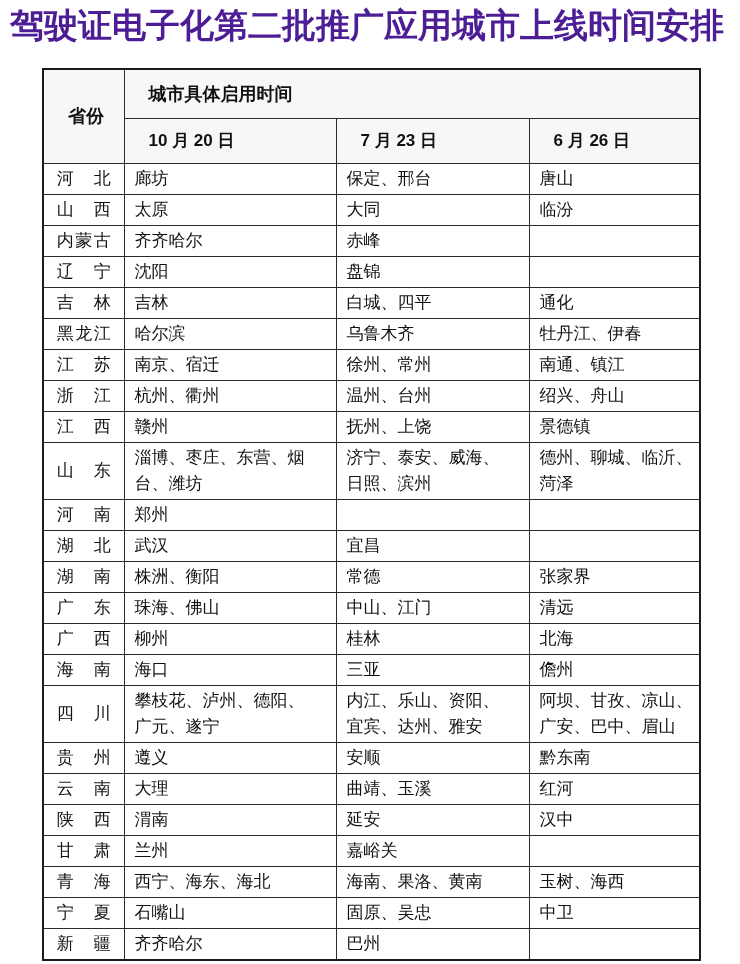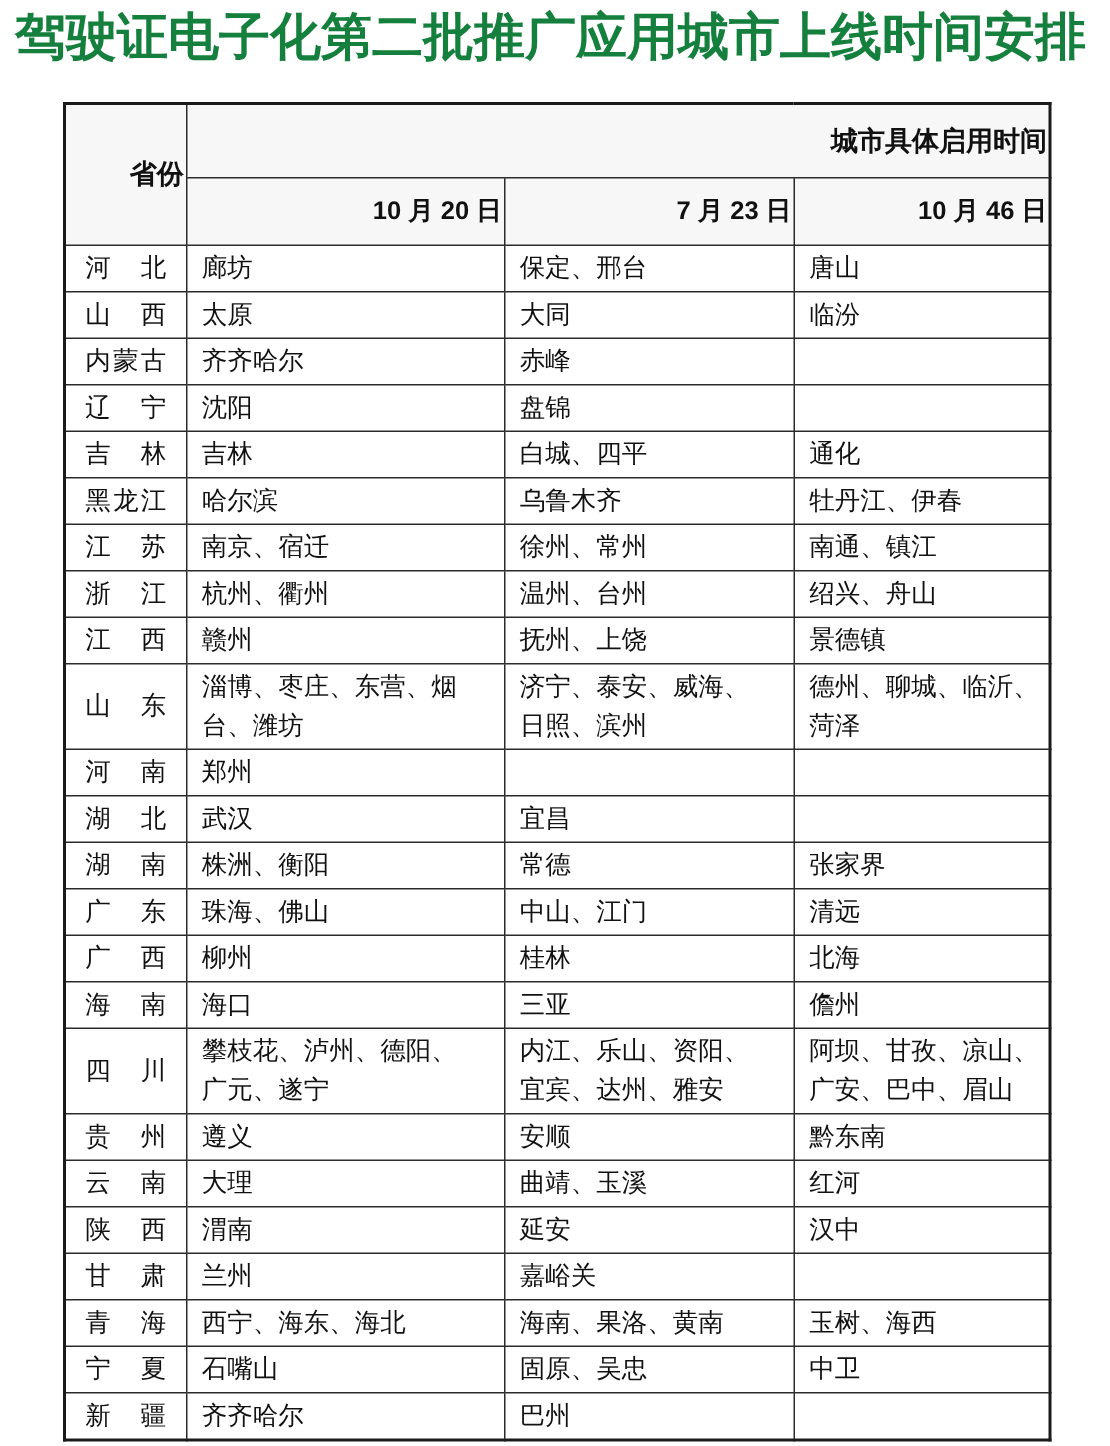--- a/index.html
+++ b/index.html
@@ -13,21 +13,21 @@
     color: #111111;
     position: relative;
     height: 964px;
     overflow: hidden;
   }
   .page-title {
     font-family: "Liberation Serif", "DejaVu Serif", serif;
     font-weight: 900;
     font-size: 34px;
     line-height: 42px;
-    color: #15803d;
+    color: #4c1d95;
     margin: 5px 0 0 10px;
     white-space: nowrap;
     letter-spacing: 0px;
   }
   table.schedule {
     border-collapse: collapse;
     table-layout: fixed;
     margin: 21px 0 0 42px;
     width: 657px;
     border: 2px solid #1a1a1a;
@@ -37,21 +37,21 @@
     border: 1px solid #2b2b2b;
     vertical-align: middle;
     box-sizing: border-box;
   }
   thead th {
     font-family: "Liberation Sans", "DejaVu Sans", sans-serif;
     font-weight: bold;
     font-size: 18px;
     color: #111111;
     background: #f7f7f7;
-    text-align: right;
+    text-align: left;
     padding-left: 24px;
   }
   tr.header-group-row th { height: 49px; }
   tr.header-dates-row th {
     height: 45px;
     font-size: 17px;
     margin-left: 28px;
   }
   tbody td {
     font-size: 17px;
@@ -91,21 +91,21 @@
     <col style="width:171px">
   </colgroup>
   <thead>
     <tr class="header-group-row">
       <th rowspan="2">省份</th>
       <th colspan="3">城市具体启用时间</th>
     </tr>
     <tr class="header-dates-row">
       <th>10 月 20 日</th>
       <th>7 月 23 日</th>
-      <th>10 月 46 日</th>
+      <th>6 月 26 日</th>
     </tr>
   </thead>
   <tbody>
       <tr>
         <td class="province-cell">
           <span class="prov">河北</span>
         </td>
         <td class="city-cell">廊坊</td>
         <td class="city-cell">保定、邢台</td>
         <td class="city-cell">唐山</td>

